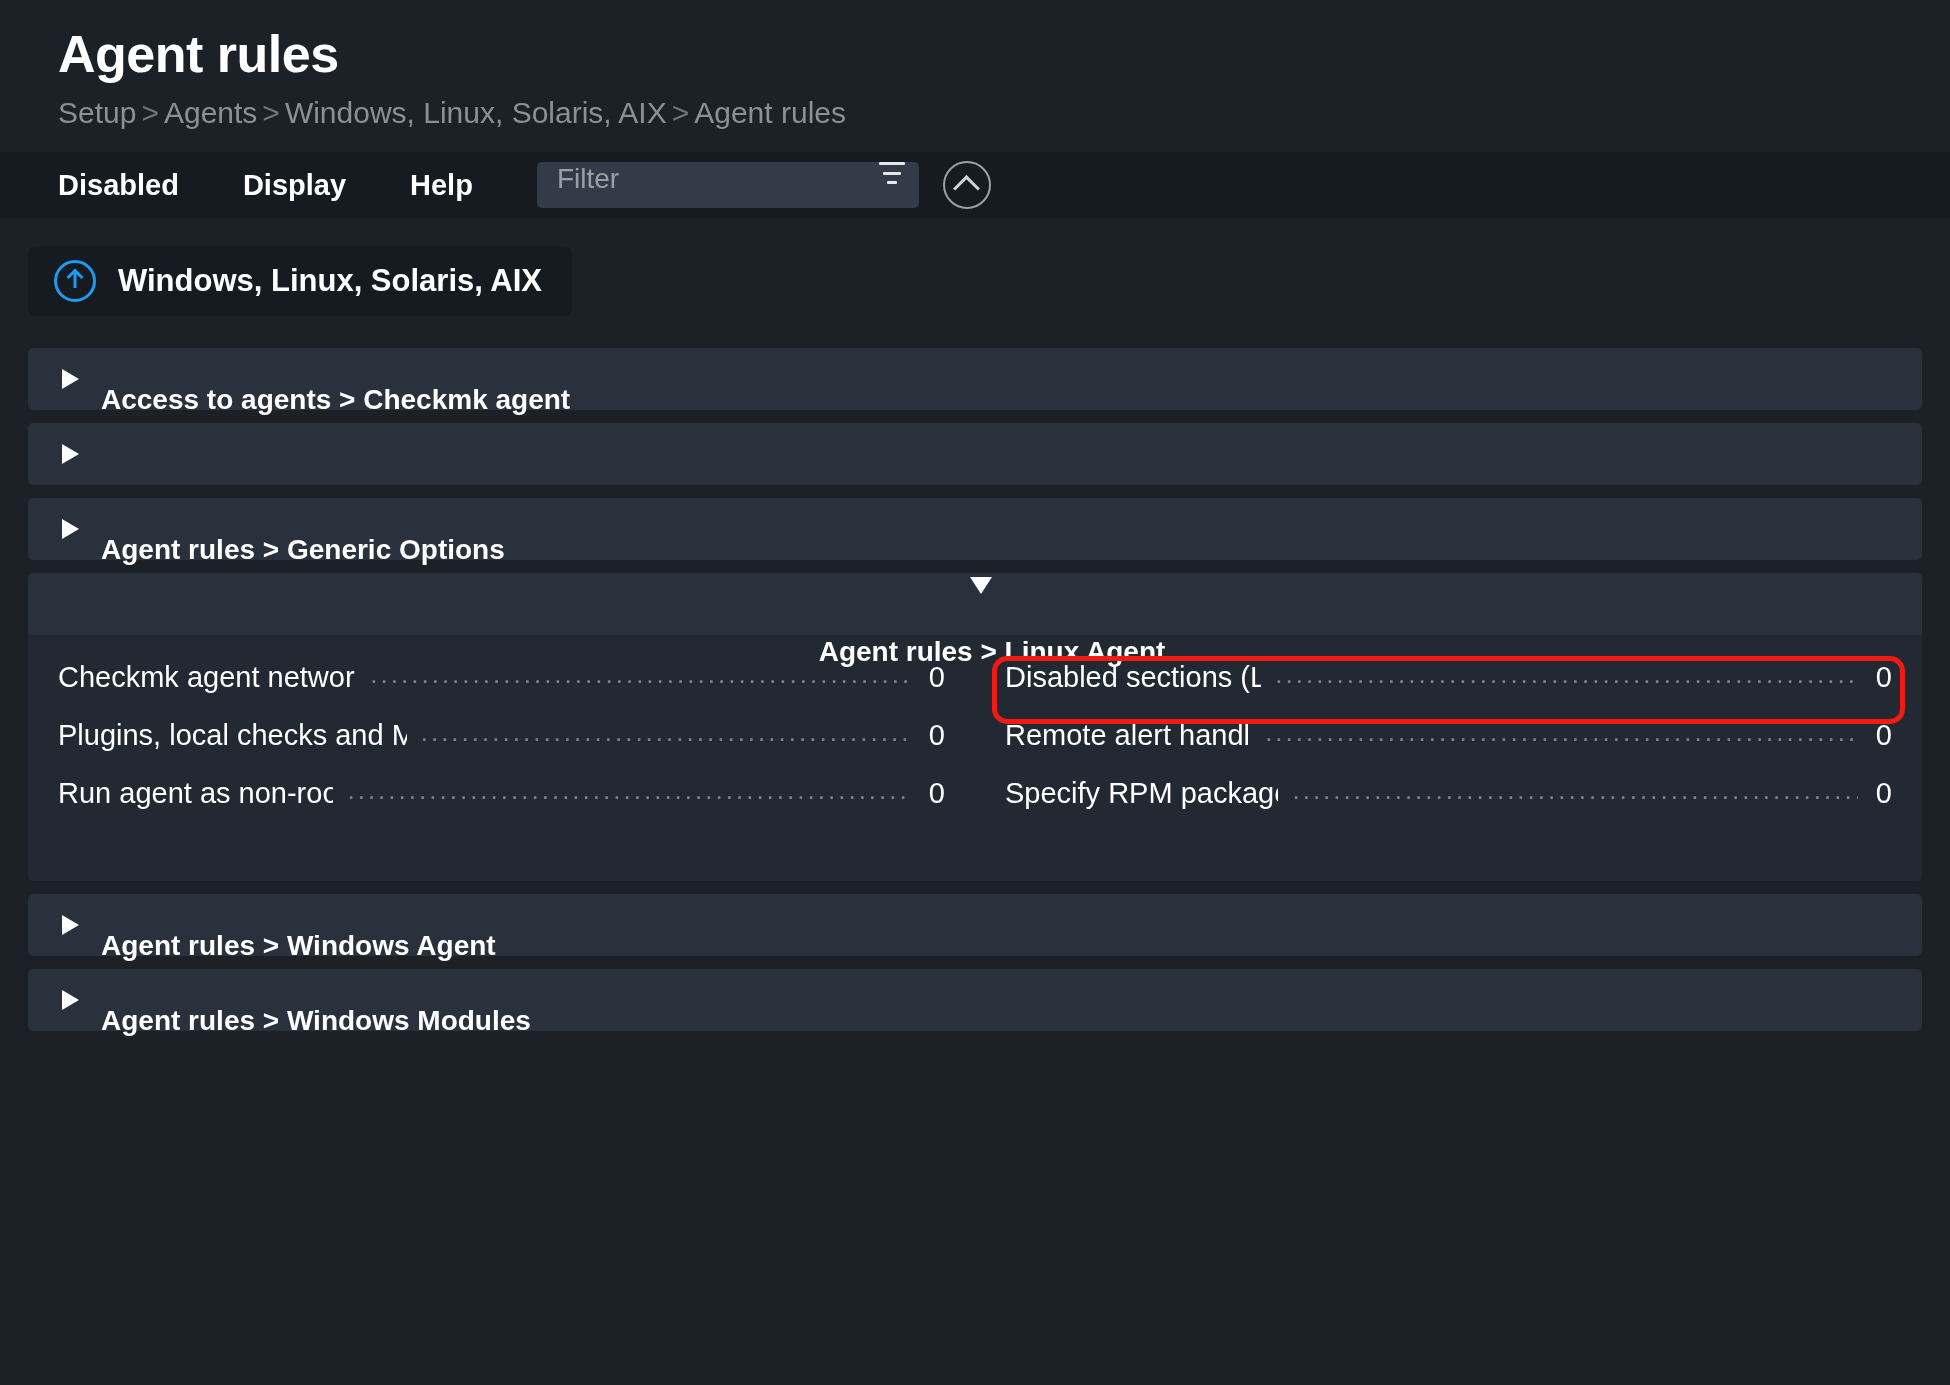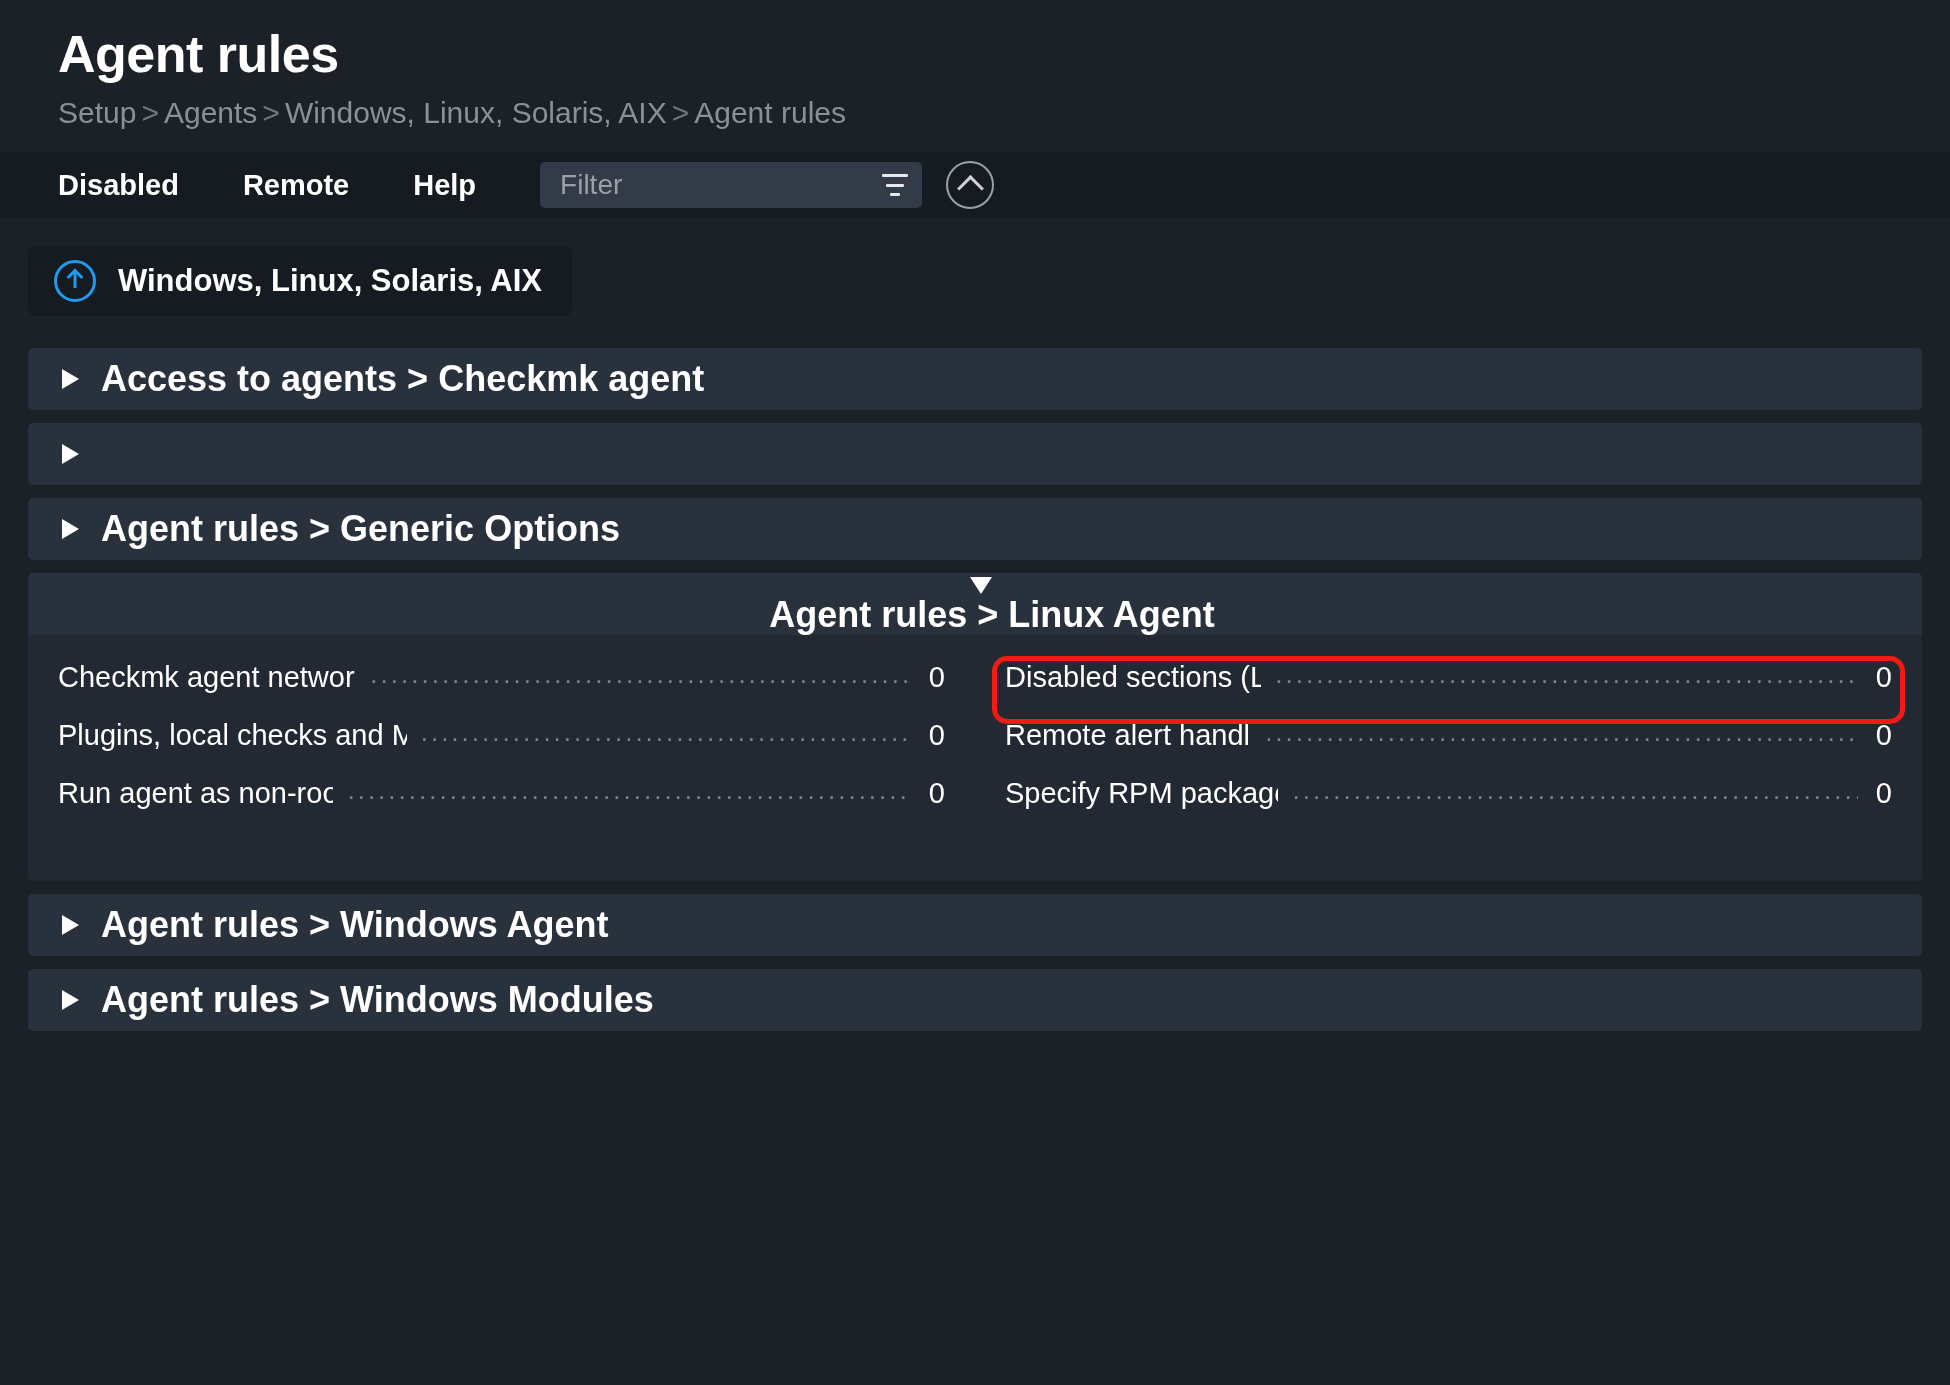--- a/index.html
+++ b/index.html
@@ -56,21 +56,21 @@
     margin-right: 64px;
     cursor: pointer;
     white-space: nowrap;
   }
   .filter-box {
     width: 382px;
     height: 46px;
     background: #323b47;
     border-radius: 5px;
     display: flex;
-    align-items: center;
+    align-items: flex-start;
     justify-content: space-between;
     padding: 0 14px 0 18px;
     box-sizing: border-box;
     margin-right: 24px;
   }
   .filter-input {
     background: transparent;
     border: none;
     outline: none;
     color: #ffffff;
@@ -189,24 +189,25 @@
     border-top: 10px solid transparent;
     border-bottom: 10px solid transparent;
   }
   .tri.open {
     border-top: 17px solid #ffffff;
     border-left: 11px solid transparent;
     border-right: 11px solid transparent;
     margin-top: 4px;
   }
   .section-title {
-    font-size: 36px;
+    font-size: 28px;
     font-weight: bold;
     color: #ffffff;
     white-space: nowrap;
+    margin-top: 42px;
   }
 
   .section-body {
     background: #222932;
     border-radius: 0 0 5px 5px;
     padding: 26px 0 46px 0;
     display: flex;
   }
   .rule-col {
     width: 50%;
@@ -259,21 +260,21 @@
 </head>
 <body>
 
 <div class="titlebar">
   <div class="page-title">Agent rules</div>
   <div class="breadcrumb" id="breadcrumb"><span class="crumb">Setup</span><span class="sep">&gt;</span><span class="crumb">Agents</span><span class="sep">&gt;</span><span class="crumb">Windows, Linux, Solaris, AIX</span><span class="sep">&gt;</span><span class="crumb">Agent rules</span></div>
 </div>
 
 <div class="toolbar" id="toolbar">
   <div class="toolbar-item">Disabled</div>
-    <div class="toolbar-item">Remote</div>
+    <div class="toolbar-item">Display</div>
     <div class="toolbar-item">Help</div>
     <div class="filter-box">
     <input class="filter-input" type="text" placeholder="Filter" style="">
     <span class="funnel">
         <i></i>
         <i></i>
         <i></i>
       </span>
   </div>
   <div class="circle-btn">

